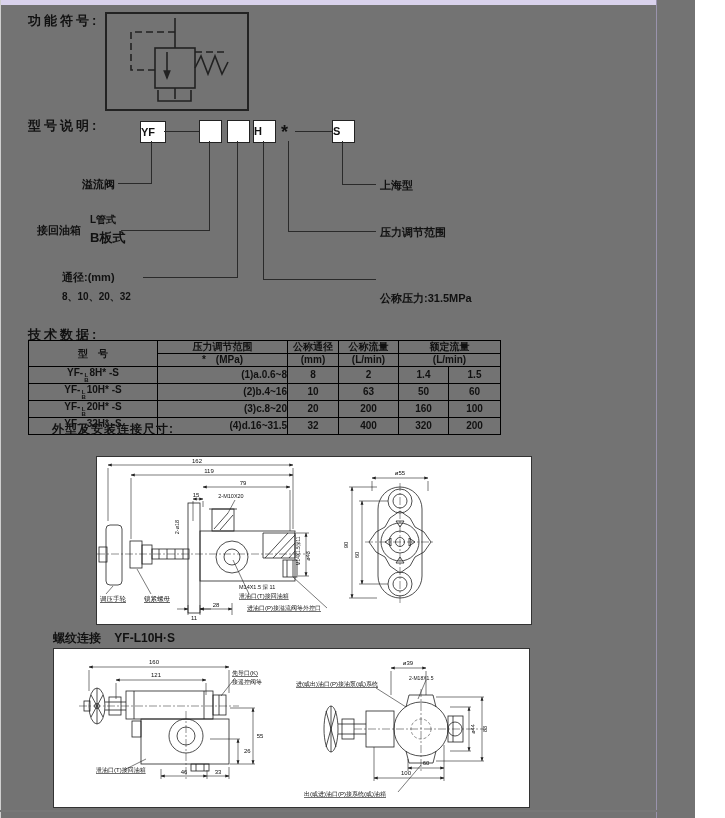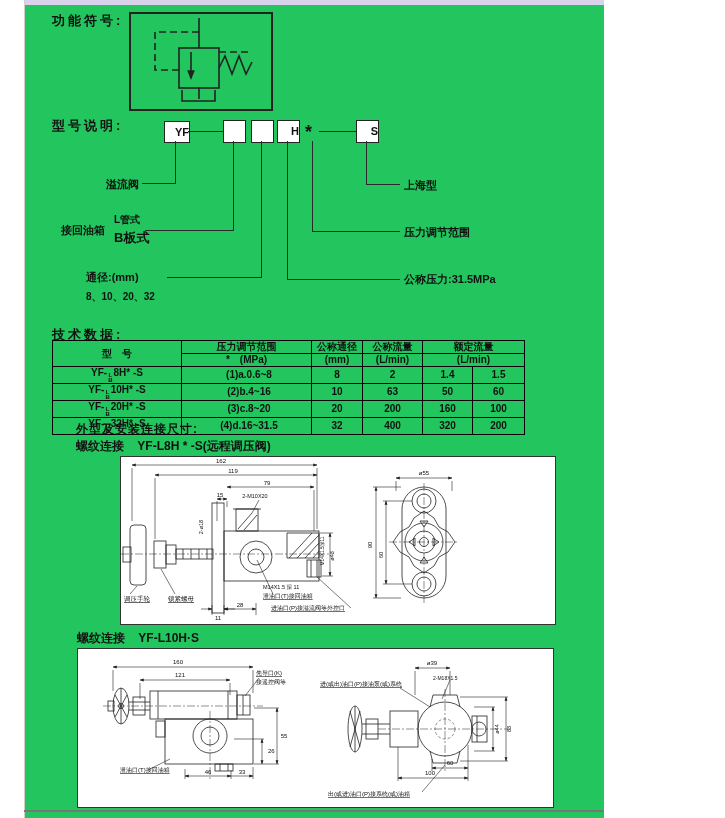--- a/index.html
+++ b/index.html
@@ -1,28 +1,28 @@
 <!DOCTYPE html>
 <html><head>
 <meta charset="utf-8">
 <style>
   html,body{margin:0;padding:0;background:#fff;}
-  #page{position:relative;width:580px;height:818px;background:#22c55e;overflow:hidden;
-        font-family:"Liberation Sans","DejaVu Sans",sans-serif;color:#111;margin-left:24px;}
+  #page{position:relative;width:695px;height:818px;background:#737373;overflow:hidden;
+        font-family:"Liberation Sans","DejaVu Sans",sans-serif;color:#111;}
   .hline,.vline{position:absolute;background:#2a2a2a;}
   .hline{height:1px;} .vline{width:1px;}
   .heading{position:absolute;font-weight:bold;font-size:13px;letter-spacing:3px;color:#111;}
   .lbl{position:absolute;font-weight:bold;font-size:11px;color:#111;white-space:nowrap;}
-  .codebox{position:absolute;border:1.5px solid #222;background:#fff;text-align:right;
+  .codebox{position:absolute;border:1.5px solid #222;background:#fff;text-align:left;
            font-weight:bold;font-size:11px;line-height:20px;}
   #symbolbox{position:absolute;left:105px;top:12px;width:140px;height:95px;border:2px solid #222;}
   table.tech{position:absolute;left:28px;top:340px;border-collapse:collapse;table-layout:fixed;}
   table.tech td,table.tech th{border:1px solid #000;font-size:10px;font-weight:bold;
       text-align:center;padding:0;height:12px;line-height:12px;white-space:nowrap;overflow:hidden;}
-  table.tech td.l{text-align:center;padding-left:5px;}
+  table.tech td.l{text-align:right;padding-left:5px;}
   .mstack{display:inline-flex;flex-direction:column;vertical-align:-1px;font-size:6px;
           line-height:5px;font-weight:bold;margin:0 1px;}
   svg.fig{position:absolute;border:1px solid #333;background:#fff;}
   svg text{fill:#111;font-family:"Liberation Sans","DejaVu Sans",sans-serif;}
   .strip{position:absolute;left:0;top:0;width:656px;height:5px;background:#d9d2ec;}
   .pright{position:absolute;left:656px;top:0;width:1px;height:818px;background:#9a93ad;}
   .pbottom{position:absolute;left:0;top:810px;width:657px;height:2px;background:#777;}
   .pleft{position:absolute;left:0;top:0;width:1px;height:818px;background:#cfcfcf;}
 </style>
 </head>
@@ -79,21 +79,21 @@
   <div class="hline" style="left:342px;top:184px;width:34px"></div>
 
   <div class="lbl" style="left:82px;top:177px">溢流阀</div>
   <div class="lbl" style="left:37px;top:223px">接回油箱</div>
   <div class="lbl" style="left:90px;top:213px;font-size:10px">L管式</div>
   <div class="lbl" style="left:90px;top:229px;font-size:13px">B板式</div>
   <div class="lbl" style="left:62px;top:270px">通径:(mm)</div>
   <div class="lbl" style="left:62px;top:290px;font-size:10px">8、10、20、32</div>
   <div class="lbl" style="left:380px;top:178px">上海型</div>
   <div class="lbl" style="left:380px;top:225px">压力调节范围</div>
-  <div class="lbl" style="left:380px;top:272px">公称压力:31.5MPa</div>
+  <div class="lbl" style="left:380px;top:291px">公称压力:31.5MPa</div>
 
   <div class="heading" style="left:28px;top:326px">技术数据:</div>
   <table class="tech">
     <colgroup>
         <col style="width:129px">
         <col style="width:130px">
         <col style="width:51px">
         <col style="width:60px">
         <col style="width:50px">
         <col style="width:52px">
@@ -155,24 +155,20 @@
           <td class="l">(4)d.16~31.5</td>
           <td>32</td>
           <td>400</td>
           <td>320</td>
           <td>200</td>
         </tr>
       </tbody>
   </table>
 
   <div class="heading" style="left:52px;top:421px;letter-spacing:1px;font-size:12px">外型及安装连接尺寸:</div>
-  <div class="lbl" style="left:52px;top:438px;font-size:12px">
-    <span>螺纹连接</span>&nbsp;&nbsp;&nbsp;
-    <span>YF-L8H * -S(远程调压阀)</span>
-  </div>
 
   <svg class="fig" style="left:96px;top:456px" width="434" height="167" viewBox="0 0 434 167">
     <defs>
       <marker id="arr" viewBox="0 0 10 10" refX="9" refY="5" markerWidth="7" markerHeight="7" orient="auto-start-reverse">
           <path d="M0,1.5 L10,5 L0,8.5 z" fill="#222"></path>
         </marker>
     </defs>
 
     <g stroke="#222" stroke-width=".8" fill="none">
       <line x1="0" y1="97" x2="212" y2="97" stroke-dasharray="8 2 2 2" stroke-width=".5"></line>

